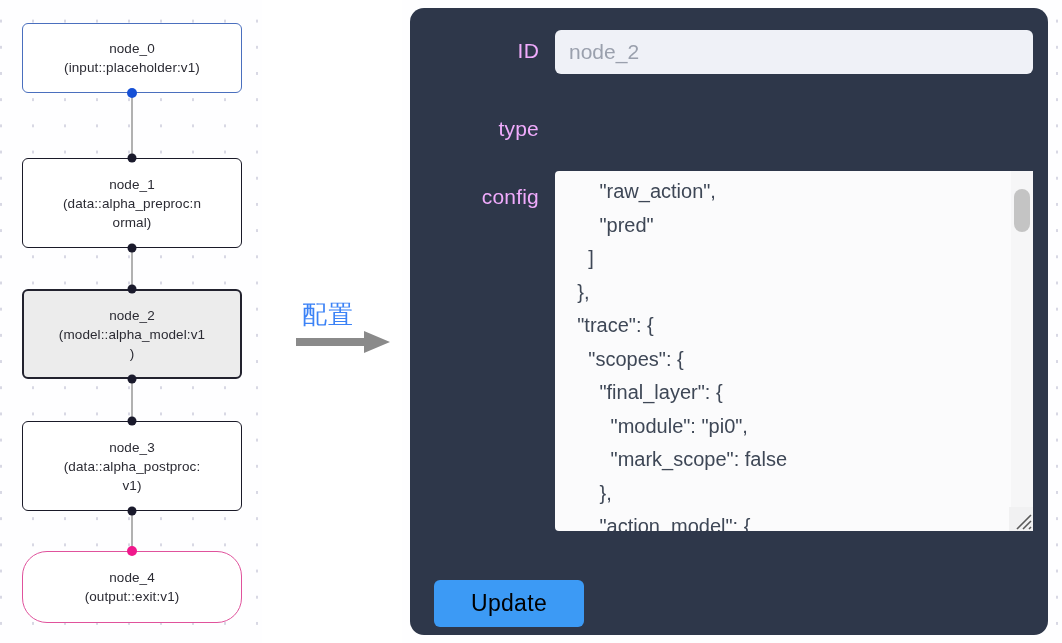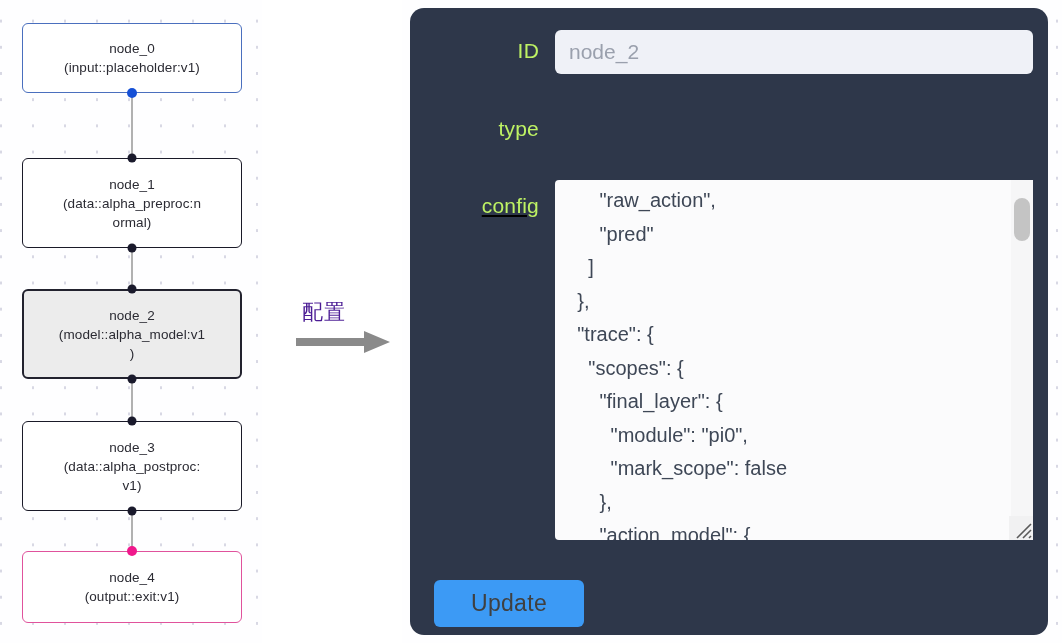--- a/index.html
+++ b/index.html
@@ -83,43 +83,43 @@
 
   
   #annot {
     position: absolute;
     left: 296px; top: 298px;
     width: 110px; height: 62px;
   }
   #annot-label {
     position: absolute;
     left: 6px; top: 0px;
-    font-size: 21px;
-    color: #4c1d95;
+    font-size: 25px;
+    color: #3b82f6;
     letter-spacing: 1px;
     font-family: Liberation Sans, sans-serif;
   }
   #annot-arrow { position: absolute; left: 0px; top: 31px; }
 
   
   #panel {
     position: absolute;
     left: 410px; top: 8px;
     width: 638px; height: 627px;
     background: #2e374a;
     border-radius: 14px;
     overflow: hidden;
   }
   .row {
     position: absolute;
     display: flex;
     align-items: flex-start;
   }
   .field-label {
-    color: #bef264;
+    color: #f0abfc;
     font-size: 21px;
     text-align: right;
     letter-spacing: 0.2px;
   }
   .field-input {
     box-sizing: border-box;
     background: #eff1f7;
     border: none;
     border-radius: 6px;
     color: #9aa0ad;
@@ -130,21 +130,21 @@
   }
 
   #row-id { left: 15px; top: 22px; width: 608px; }
   #row-id .field-label { width: 114px; padding-top: 9px; }
   #row-id .field-input { margin-left: 16px; width: 478px; height: 44px; }
 
   #row-type { left: 15px; top: 100px; width: 608px; gap: 8px; }
   #row-type .field-label { width: 114px; padding-top: 9px; }
   #row-type .field-input { margin-left: 16px; width: 478px; height: 44px; }
 
-  #row-config { left: 15px; top: 172px; width: 608px; text-decoration: underline; }
+  #row-config { left: 15px; top: 163px; width: 608px; }
   #row-config .field-label { width: 114px; padding-top: 14px; }
 
   .config-wrap {
     position: relative;
     margin-left: 16px;
     width: 478px;
     height: 360px;
   }
   #config-area {
     box-sizing: border-box;
@@ -183,21 +183,21 @@
     width: 24px; height: 24px;
     background: #f1f1f2;
   }
   #config-resize svg { display: block; }
 
   #update-button {
     position: absolute;
     left: 24px; top: 572px;
     width: 150px; height: 47px;
     background: #3c9af5;
-    color: #404040;
+    color: #000000;
     border: none;
     border-radius: 6px;
     font-family: "Liberation Sans", sans-serif;
     font-size: 23px;
     letter-spacing: 0.3px;
     cursor: pointer;
     text-align: center;
   }
 </style>
 </head>
@@ -228,21 +228,21 @@
 (model::alpha_model:v1
 )</span>
     </div>
 
     <div class="node default" style="left:22px; top:421px; width:220px; height:90px;">
       <span class="nlabel">node_3
 (data::alpha_postproc:
 v1)</span>
     </div>
 
-    <div class="node output" style="left:22px; top:551px; width:220px; height:72px;">
+    <div class="node output" style="left:22px; top:551px; width:220px; height:72px;border-radius:25px;">
       <span class="nlabel">node_4
 (output::exit:v1)</span>
     </div>
 
     <div class="handle blue" style="left:132px; top:93px;"></div>
     <div class="handle" style="left:132px; top:158px;"></div>
     <div class="handle" style="left:132px; top:248px;"></div>
     <div class="handle" style="left:132px; top:289px;"></div>
     <div class="handle" style="left:132px; top:379px;"></div>
     <div class="handle" style="left:132px; top:421px;"></div>

